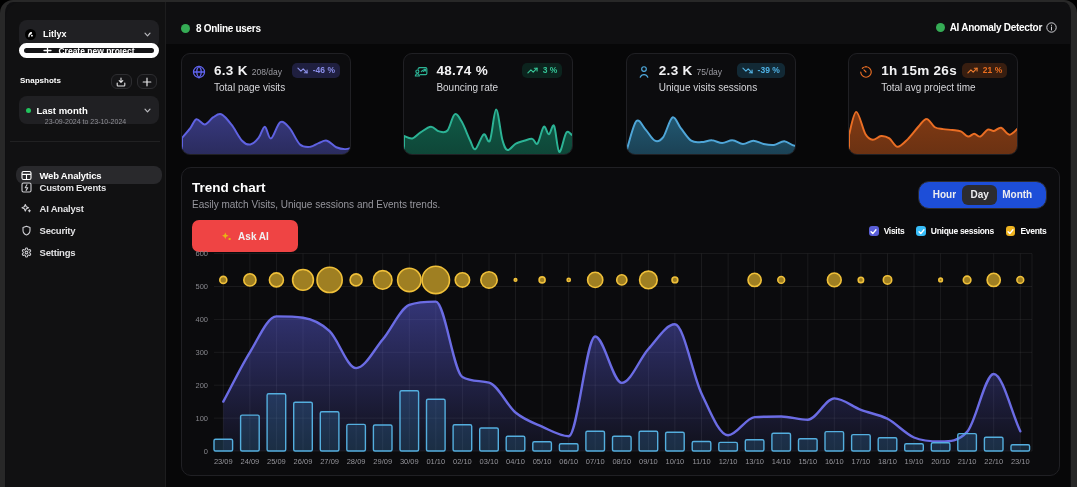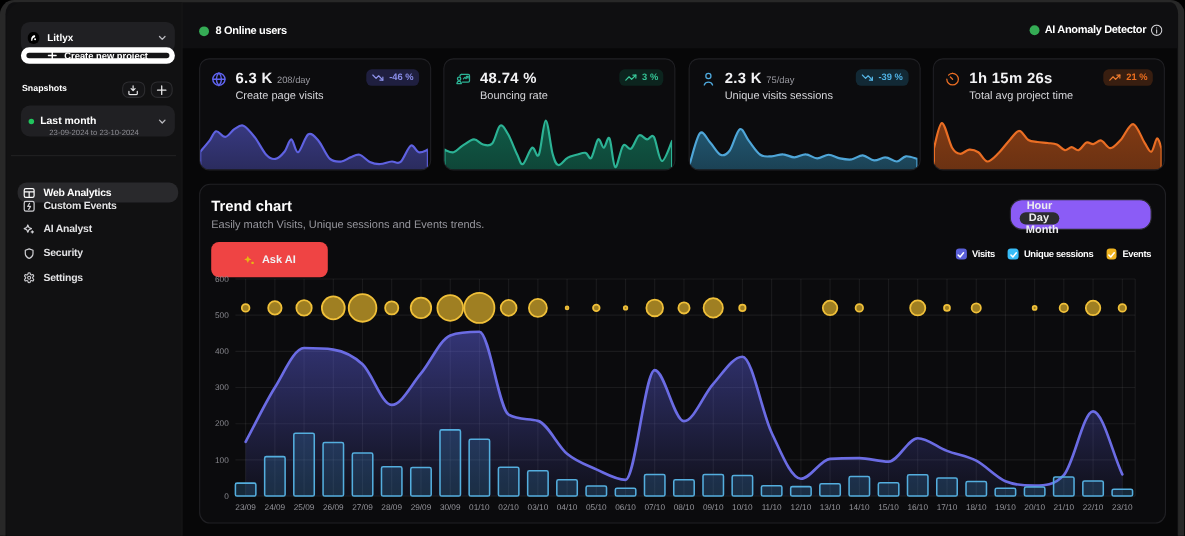--- a/index.html
+++ b/index.html
@@ -9,33 +9,33 @@
 #back { left:0; top:0; width:1077px; height:520px; border-radius:13px; background:#0f0f11; border:solid #282828; border-width:2px 6px 0 5.5px; }
 #content { left:165.5px; top:44px; width:904.5px; height:476px; background:#070708; }
 #side { left:5.5px; top:2px; width:160px; height:518px; background:#111112; border-radius:15px 0 0 0; border-right:1px solid rgba(255,255,255,0.05); }
 .sel { left:19px; width:140px; height:28px; background:#202023; border-radius:8px; display:flex; align-items:center; }
 .chev { margin-left:auto; margin-right:7px; }
 #createbtn { left:19px; top:43px; width:140px; height:15px; border:5px solid #ffffff; background:#151517; border-radius:8px; display:flex; align-items:center; justify-content:center; color:#fff; font-size:8.5px; font-weight:600; }
 .sbtn { top:74px; width:20.5px; height:15px; border:1px solid #2d2d30; background:#151517; border-radius:6px; display:flex; align-items:center; justify-content:center; }
 .mitem { left:16px; width:146px; height:18px; display:flex; align-items:center; color:#e2e2e4; font-size:9.5px; font-weight:600; letter-spacing:-0.2px; }
 .mitem svg { margin-left:4.5px; margin-right:8px; }
 .mitem.act { background:#29292c; border-radius:8px; color:#fff; }
-.card { top:53px; width:211px; height:102px; background:#0c0c0e; border:1px solid #202024; border-radius:9px; overflow:hidden; }
+.card { top:53px; width:170px; height:102px; background:#0c0c0e; border:1px solid #202024; border-radius:9px; overflow:hidden; }
 .cicon { left:10px; top:11px; }
 .cnum { left:32px; top:9px; font-size:13.5px; font-weight:700; color:#f2f2f4; letter-spacing:0.3px; }
 .cper { font-size:8.5px; font-weight:400; color:#9a9aa1; letter-spacing:0; margin-left:4px; }
 .clab { left:32px; top:28px; font-size:10px; color:#d6d6da; }
 .badge { right:10px; top:8.5px; height:15.5px; border-radius:5px; display:flex; align-items:center; padding:0 5px; font-size:8.5px; font-weight:600; }
 .badge svg { margin-right:4.5px; }
 .mchart { left:0; bottom:0; }
 #trend { left:181px; top:167px; width:879px; height:309px; background:#0b0b0d; border:1px solid #202024; border-radius:10px; }
 #ttitle { left:10px; top:12px; font-size:13.5px; font-weight:700; color:#fff; }
 #tsub { left:10px; top:31px; font-size:10px; color:#96969d; }
 #askai { left:10px; top:52px; width:106px; height:32px; background:#ef4444; border-radius:7px; display:flex; align-items:center; justify-content:center; color:#f0f0f2; font-size:10px; font-weight:700; }
-#seg { right:12.5px; top:12.5px; width:129px; height:28px; border:1px solid #2b2b2f; background:#8b5cf6; border-radius:11px; display:flex; align-items:flex-start; padding:0 8px;flex-direction:column; }
+#seg { right:12.5px; top:12.5px; width:129px; height:28px; border:1px solid #2b2b2f; background:#1d4ed8; border-radius:11px; display:flex; align-items:center; padding:0 8px; }
 .segb { height:20px; border-radius:6px; display:flex; align-items:center; justify-content:center; color:#ededef; font-size:10px; font-weight:600; }
 .legend { top:58px; display:flex; align-items:center; font-size:8.5px; font-weight:600; color:#fff; letter-spacing:-0.3px; }
 .cb { width:9.5px; height:9.5px; border-radius:3px; display:flex; align-items:center; justify-content:center; margin-right:5px; }
 .tb-txt { font-size:10px; font-weight:700; color:#fff; letter-spacing:-0.3px; }
 .dot { border-radius:50%; background:#35ac55; }
 </style>
 </head>
 <body>
 <div id="stage">
 <div id="back" class="abs"></div>
@@ -125,21 +125,21 @@
       </svg>
     </div>
 
 <div class="abs card" style="left:181px;">
   <svg class="abs cicon" width="14" height="14" viewBox="0 0 24 24" fill="none" stroke="#6064ef" stroke-width="2.2">
         <circle cx="12" cy="12" r="9.5"></circle>
         <path d="M12 2a14.5 14.5 0 0 0 0 20 14.5 14.5 0 0 0 0-20"></path>
         <path d="M2 12h20"></path>
       </svg>
   <div class="abs cnum">6.3 K<span class="cper">208/day</span></div>
-  <div class="abs clab">Create page visits</div>
+  <div class="abs clab">Total page visits</div>
   <div class="abs badge" style="background:rgba(99,102,241,0.22); color:#8a8ee9;"><svg width="11" height="11" viewBox="0 0 24 24" fill="none" stroke="#9095ee" stroke-width="2.4" stroke-linecap="round" stroke-linejoin="round">
           <path d="M22 17l-8.5-8.5-5 5L2 7"></path>
           <path d="M16 17h6v-6"></path>
         </svg>-46 %</div>
   <svg class="abs mchart" width="207" height="47" viewBox="0 0 209 47">
         <defs>
           <linearGradient id="g1" x1="0" y1="0" x2="0" y2="1">
             <stop offset="0" stop-color="#6366f1" stop-opacity="0.5"></stop>
             <stop offset="1" stop-color="#6366f1" stop-opacity="0.34"></stop>
           </linearGradient>

